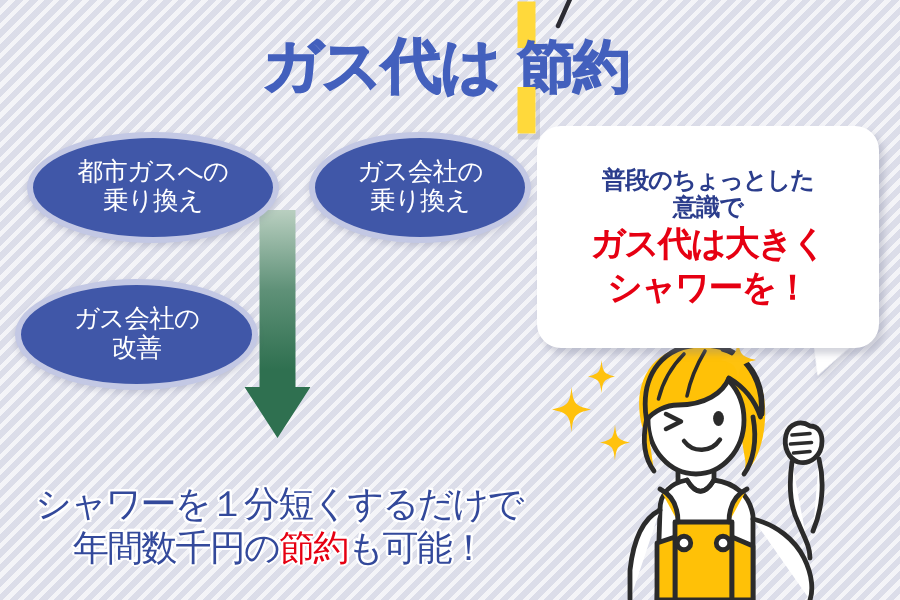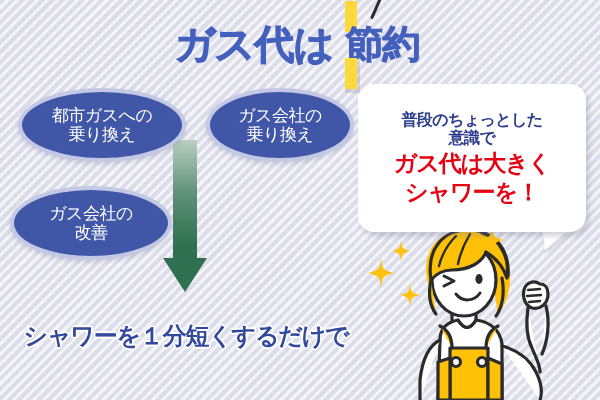--- a/index.html
+++ b/index.html
@@ -131,21 +131,21 @@
   .bottom-caption {
     position: absolute;
     left: 0;
     top: 322px;
     width: 372px;
     text-align: center;
     line-height: 1.2;
   }
   .cap-line {
     font-size: 24px;
-    font-weight: bold;
+    font-weight: normal;
     color: #33499b;
     letter-spacing: -1.2px;
     white-space: nowrap;
     text-shadow:
       1.6px 0 #ffffff, -1.6px 0 #ffffff, 0 1.6px #ffffff, 0 -1.6px #ffffff,
       1.2px 1.2px #ffffff, -1.2px 1.2px #ffffff, 1.2px -1.2px #ffffff, -1.2px -1.2px #ffffff;
   }
   .cap-red {
     color: #e60012;
   }
@@ -251,20 +251,21 @@
     <span class="ellipse-label">ガス会社の
 乗り換え</span>
   </div>
   <div class="ellipse" id="ell-2">
     <span class="ellipse-label">ガス会社の
 改善</span>
   </div>
 
   <div class="bottom-caption">
     <div class="cap-line">シャワーを１分短くするだけで</div>
+    <div class="cap-line"><span>年間数千円の</span><span class="cap-red">節約</span><span>も可能！</span></div>
   </div>
 
   <div class="balloon-tail"></div>
   <div class="balloon">
     <div class="balloon-top-line">普段のちょっとした</div>
     <div class="balloon-top-line">意識で</div>
     <div class="balloon-red-line">ガス代は大きく</div>
     <div class="balloon-red-line">シャワーを！</div>
   </div>
 

